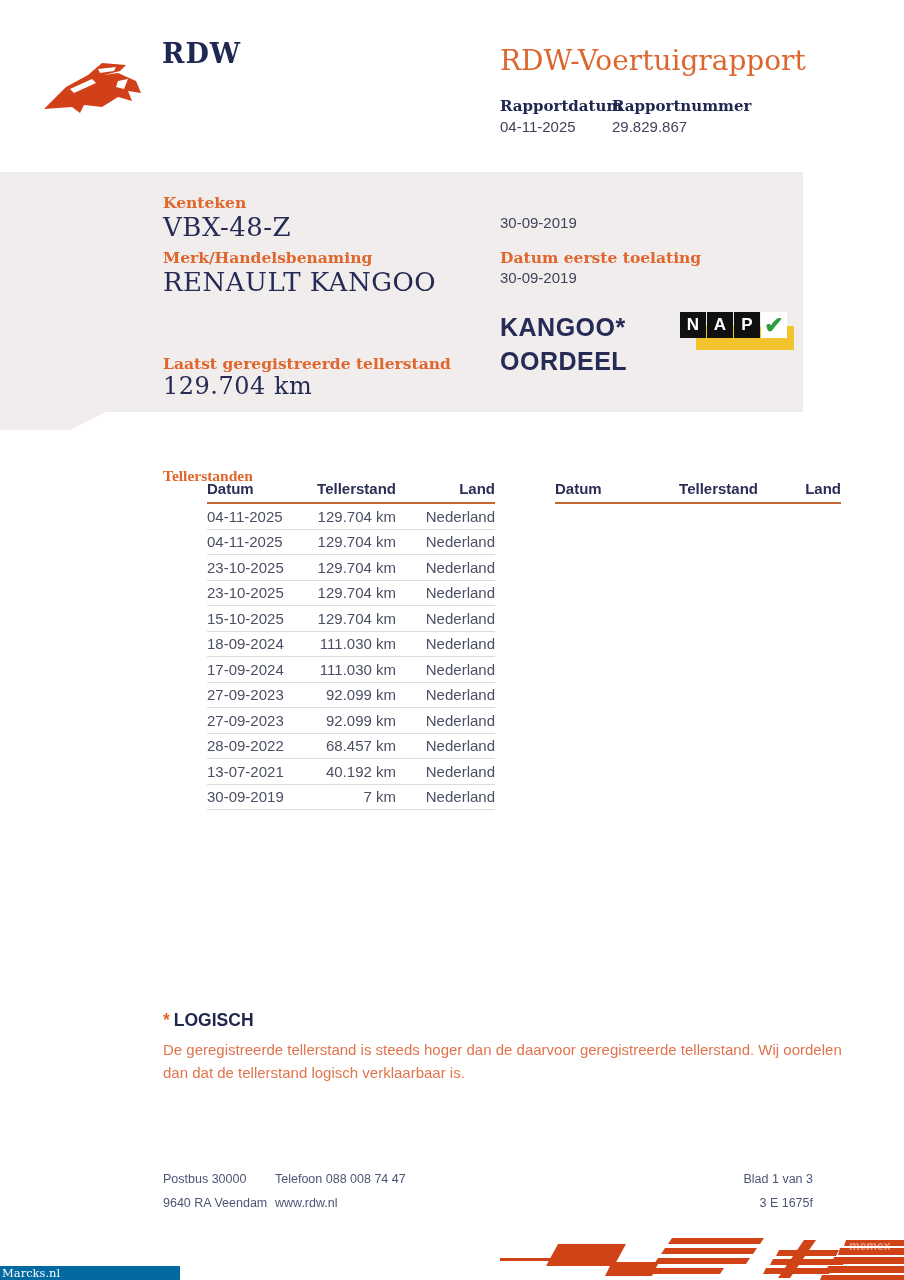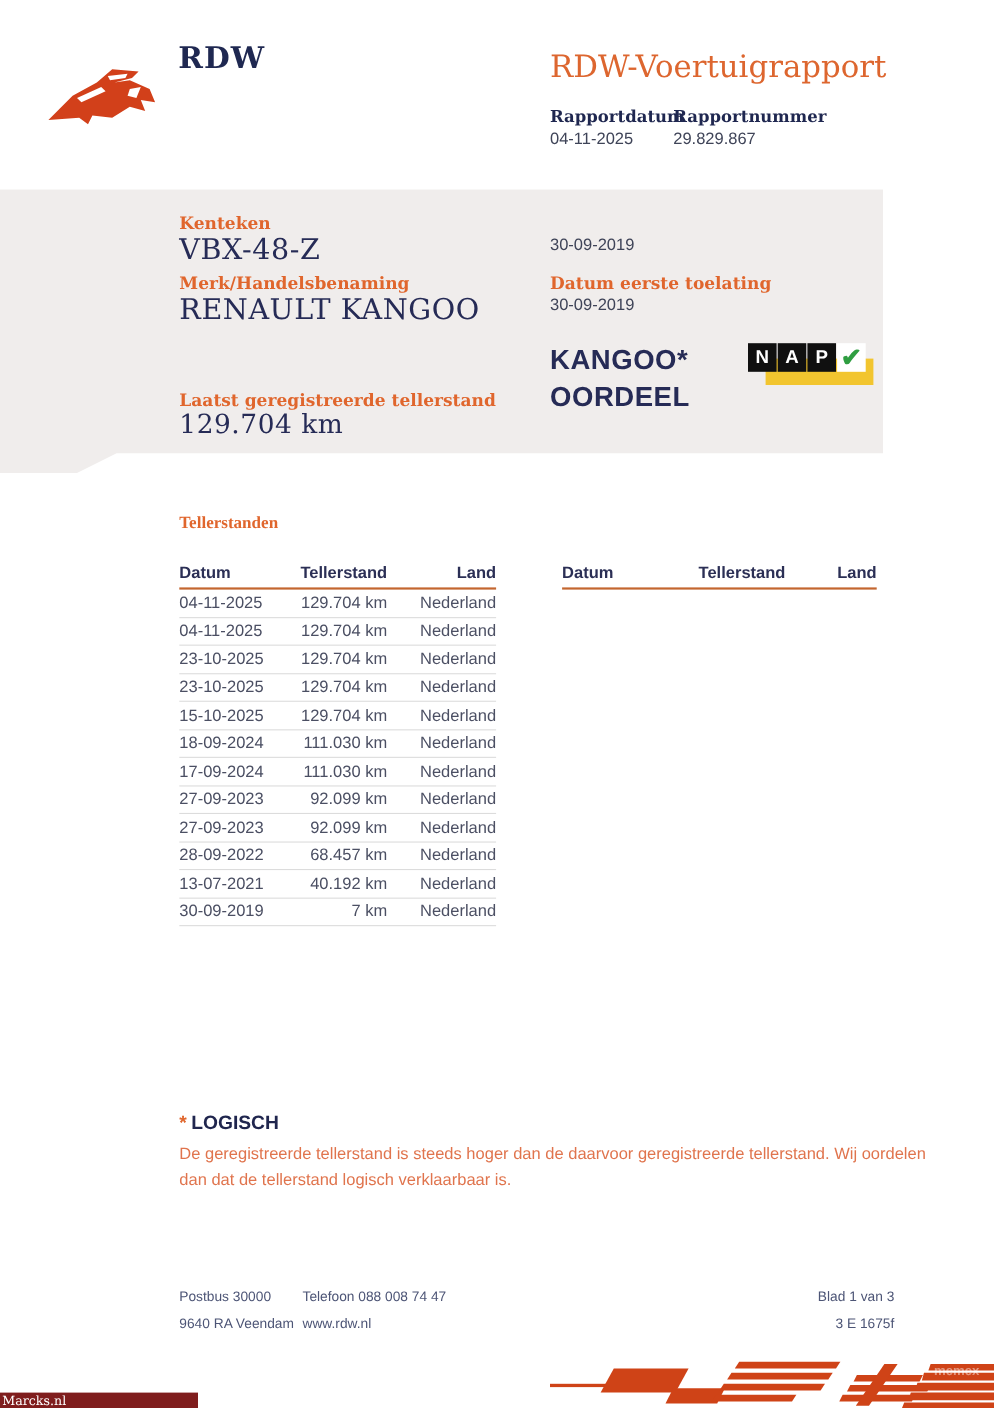--- a/index.html
+++ b/index.html
@@ -38,21 +38,21 @@
   .nap{position:absolute;left:680px;top:140px;width:120px;height:44px;}
   .nap-yellow{position:absolute;left:16px;top:14px;width:98px;height:24px;background:#f2c52f;}
   .nap-tiles{position:absolute;left:0;top:0;display:flex;gap:1px;}
   .nap-tile{width:26px;height:26px;background:#101010;color:#ffffff;display:flex;
             align-items:center;justify-content:center;font-size:17px;font-weight:bold;}
   .nap-tile.check{background:#ffffff;color:#2f9e41;font-size:23px;}
 
   
   .section-title{position:absolute;left:163px;top:467px;font-family:Liberation Serif, serif;
                  font-size:15.5px;font-weight:700;color:#e0662d;}
-  .mtable{position:absolute;top:512px;}
+  .mtable{position:absolute;top:480px;margin-left:44px;}
   .mtable.left{left:163px;width:288px;}
   .mtable.right{left:511px;width:286px;}
   .thead{display:flex;font-size:15px;font-weight:bold;color:#2b2f55;
          padding-bottom:5px;border-bottom:2px solid #c3662f;}
   .trow{display:flex;height:24.5px;align-items:center;font-size:15px;color:#4b4f63;
         border-bottom:1px solid #dcdcdc;}
   .c0{width:95px;text-align:left;}
   .c1{width:94px;text-align:right;}
   .c2{flex:1;text-align:right;}
   .mtable.right .c1{width:108px;}
@@ -65,21 +65,21 @@
 
   
   .foot{position:absolute;font-size:12.5px;color:#4d5576;}
   .f-postbus{left:163px;top:1172px;}  .f-plaats{left:163px;top:1196px;}
   .f-tel{left:275px;top:1172px;}      .f-web{left:275px;top:1196px;}
   .f-blad{left:633px;top:1172px;width:180px;text-align:right;}
   .f-code{left:633px;top:1196px;width:180px;text-align:right;}
 
   
   .stripes{position:absolute;left:494px;top:1236px;width:410px;height:44px;}
-  .source-badge{position:absolute;left:0;top:1266px;width:180px;height:14px;background:#7f1d1d;
+  .source-badge{position:absolute;left:0;top:1266px;width:180px;height:14px;background:#0369a1;
                 color:#ffffff;font-family:"DejaVu Serif",serif;font-size:11.5px;
                 line-height:14px;padding-left:2px;box-sizing:border-box;}
 </style>
 </head>
 <body>
 
 <div class="page">
 
   <svg class="logo-mark" viewBox="0 0 104 60">
     <path fill="#d2401a" d="M4,54 L26,32 L48,20 L62,8 L86,10 L80,16 L64,20 L78,18 L96,26 L101,38 L88,36 L92,46 L78,42 L62,52 L44,50 L40,58 L32,52 Z"></path>

